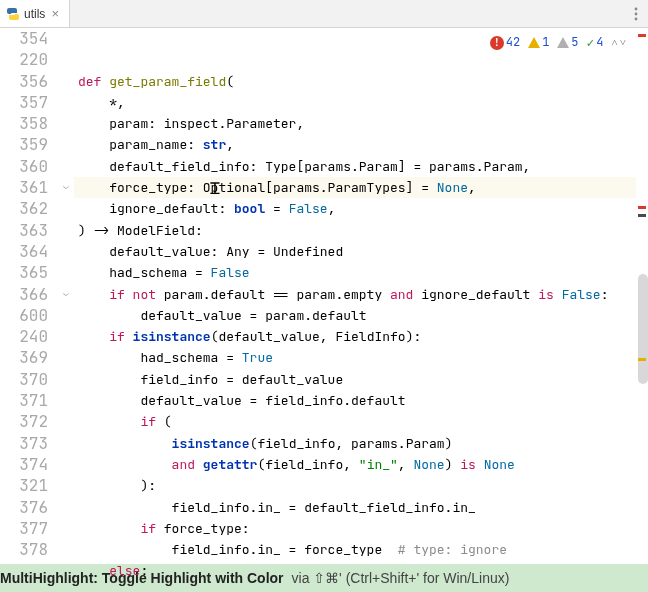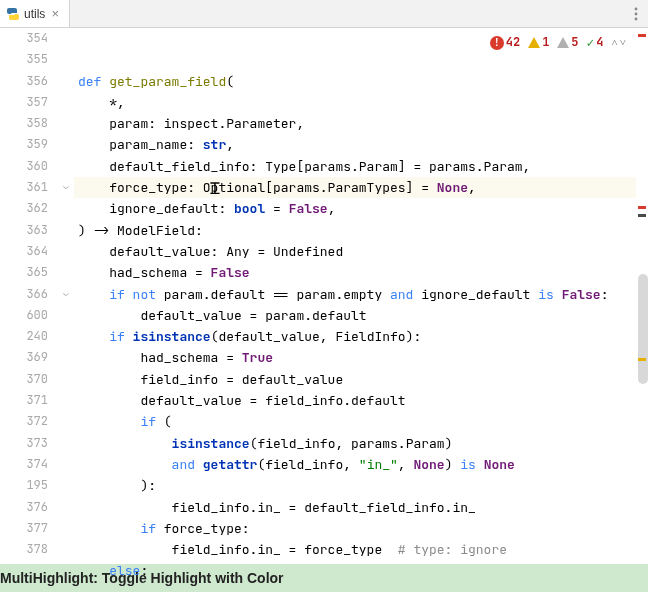--- a/index.html
+++ b/index.html
@@ -10,43 +10,43 @@
   .tabbar { height: 28px; background: #f2f2f2; border-bottom: 1px solid #d4d4d4; display: flex; align-items: stretch; position: relative; }
   .tab { display: flex; align-items: center; padding: 0 8px 0 6px; background: #fff; border-right: 1px solid #d4d4d4; font-size: 12px; color: #333; gap: 4px; cursor: pointer; }
   .tab .file-icon svg { display: block; }
   .tab .close-icon { width: 12px; height: 12px; display: flex; align-items: center; justify-content: center; color: #888; font-size: 13px; line-height: 1; }
   .tabbar .kebab { position: absolute; right: 10px; top: 0; height: 100%; display: flex; align-items: center; color: #888; cursor: pointer; }
   .tabbar .kebab svg { display: block; }
 
   
   .editor { flex: 1; display: flex; position: relative; font-family: "JetBrains Mono", Menlo, Consolas, monospace; font-size: 13px; line-height: 21.3px; background: #fff; overflow: hidden; }
   .gutter { width: 60px; text-align: right; padding-right: 12px; color: #a9a9a9; background: #fff; user-select: none; position: relative; }
-  .gutter .ln { height: 21.3px; font-size: 12px; }
+  .gutter .ln { height: 21.3px; font-size: 16px; }
   .fold-strip { width: 14px; background: #fff; position: relative; }
   .fold-strip .fold { position: absolute; left: 0; width: 12px; height: 12px; display: flex; align-items: center; justify-content: center; color: #a0a0a0; font-size: 9px; cursor: pointer; }
   .code { flex: 1; position: relative; white-space: pre; overflow: hidden; }
   .code .line { height: 21.3px; padding-left: 4px; }
   .code .hl-line { background: #fcfaee; position: absolute; left: 0; right: 0; height: 21.3px; z-index: 0; }
   .code .content { position: relative; z-index: 1; }
 
   
-  .kw { color: #3b82f6; }   
+  .kw { color: #be185d; }   
   .fn { color: #7a7a00; }      
   .bi { color: #0033b3; font-weight: bold; }   
-  .cn { color: #701a75; font-weight: bold; }   
+  .cn { color: #0369a1; }   
   .st { color: #008000; }   
   .cm { color: #8c8c8c; } 
   .op { color: #000; }
   .id { color: #000; }
   .text-cursor { position: absolute; font-family: serif; color: #000; font-size: 16px; pointer-events: none; z-index: 5; }
 
   
   .inspections { position: absolute; top: 4px; right: 22px; display: flex; align-items: center; gap: 8px; font-size: 12px; z-index: 10; }
   .insp { display: flex; align-items: center; gap: 2px; cursor: pointer; }
-  .insp .count { color: #b91c1c; font-weight: bold; }
+  .insp .count { color: #1d4ed8; }
   .tri { width: 0; height: 0; border-left: 6px solid transparent; border-right: 6px solid transparent; border-bottom: 11px solid; display: inline-block; }
   .check { color: #3c9a3c; font-weight: bold; font-size: 13px; }
   .nav-arrows { display: flex; gap: 2px; color: #6b6b6b; }
   .nav-arrows span { cursor: pointer; font-size: 11px; }
 
   
   .marker-strip { width: 12px; background: #fff; position: relative; }
   .marker { position: absolute; left: 2px; width: 8px; height: 3px; }
 
   
@@ -101,41 +101,41 @@
         <span class="count">4</span>
       </div>
       <div class="nav-arrows">
         <span>˄</span>
         <span>˅</span>
       </div>
     </div>
 
     <div class="gutter" id="gutter">
         <div class="ln">354</div>
-        <div class="ln">355</div>
+        <div class="ln">220</div>
         <div class="ln">356</div>
         <div class="ln">357</div>
         <div class="ln">358</div>
         <div class="ln">359</div>
         <div class="ln">360</div>
         <div class="ln">361</div>
         <div class="ln">362</div>
         <div class="ln">363</div>
         <div class="ln">364</div>
         <div class="ln">365</div>
         <div class="ln">366</div>
         <div class="ln">600</div>
         <div class="ln">240</div>
         <div class="ln">369</div>
         <div class="ln">370</div>
         <div class="ln">371</div>
         <div class="ln">372</div>
         <div class="ln">373</div>
         <div class="ln">374</div>
-        <div class="ln">195</div>
+        <div class="ln">321</div>
         <div class="ln">376</div>
         <div class="ln">377</div>
         <div class="ln">378</div>
       </div>
     <div class="fold-strip" id="fold">
         <div class="fold" style="top: 153.1px;">⌄</div>
         <div class="fold" style="top: 259.6px;">⌄</div>
       </div>
     <div class="code" id="code"><div class="hl-line" style="top: 149.1px;"></div>
       <div class="content" id="code-content"><div class="line"><span class="kw">def </span><span class="fn">get_param_field</span><span class="op">(</span></div><div class="line"><span class="id">    *,</span></div><div class="line"><span class="id">    param: inspect.Parameter,</span></div><div class="line"><span class="id">    param_name: </span><span class="bi">str</span><span class="id">,</span></div><div class="line"><span class="id">    default_field_info: Type[params.Param] = params.Param,</span></div><div class="line"><span class="id">    force_type: Optional[params.ParamTypes] = </span><span class="cn">None</span><span class="id">,</span></div><div class="line"><span class="id">    ignore_default: </span><span class="bi">bool</span><span class="id"> = </span><span class="cn">False</span><span class="id">,</span></div><div class="line"><span class="id">) -&gt; ModelField:</span></div><div class="line"><span class="id">    default_value: Any = Undefined</span></div><div class="line"><span class="id">    had_schema = </span><span class="cn">False</span></div><div class="line"><span class="id">    </span><span class="kw">if not </span><span class="id">param.default == param.empty </span><span class="kw">and </span><span class="id">ignore_default </span><span class="kw">is </span><span class="cn">False</span><span class="id">:</span></div><div class="line"><span class="id">        default_value = param.default</span></div><div class="line"><span class="id">    </span><span class="kw">if </span><span class="bi">isinstance</span><span class="id">(default_value, FieldInfo):</span></div><div class="line"><span class="id">        had_schema = </span><span class="cn">True</span></div><div class="line"><span class="id">        field_info = default_value</span></div><div class="line"><span class="id">        default_value = field_info.default</span></div><div class="line"><span class="id">        </span><span class="kw">if </span><span class="id">(</span></div><div class="line"><span class="id">            </span><span class="bi">isinstance</span><span class="id">(field_info, params.Param)</span></div><div class="line"><span class="id">            </span><span class="kw">and </span><span class="bi">getattr</span><span class="id">(field_info, </span><span class="st">"in_"</span><span class="id">, </span><span class="cn">None</span><span class="id">) </span><span class="kw">is </span><span class="cn">None</span></div><div class="line"><span class="id">        ):</span></div><div class="line"><span class="id">            field_info.in_ = default_field_info.in_</span></div><div class="line"><span class="id">        </span><span class="kw">if </span><span class="id">force_type:</span></div><div class="line"><span class="id">            field_info.in_ = force_type  </span><span class="cm"># type: ignore</span></div><div class="line"><span class="id">    </span><span class="kw">else</span><span class="id">:</span></div><div class="line"><span class="id">        </span></div></div>
@@ -145,14 +145,15 @@
       <div class="scroll-thumb"></div>
     <div class="marker" style="top: 6px; background: rgb(217, 58, 43);"></div>
         <div class="marker" style="top: 178px; background: rgb(217, 58, 43);"></div>
         <div class="marker" style="top: 186px; background: rgb(74, 74, 74);"></div>
         <div class="marker" style="top: 330px; background: rgb(230, 176, 0);"></div>
       </div>
   </div>
 
   <div class="hint">
     <b>MultiHighlight: Toggle Highlight with Color</b>
+    <span class="via">via ⇧⌘' (Ctrl+Shift+' for Win/Linux)</span>
   </div>
 </div>
 
 </body></html>

